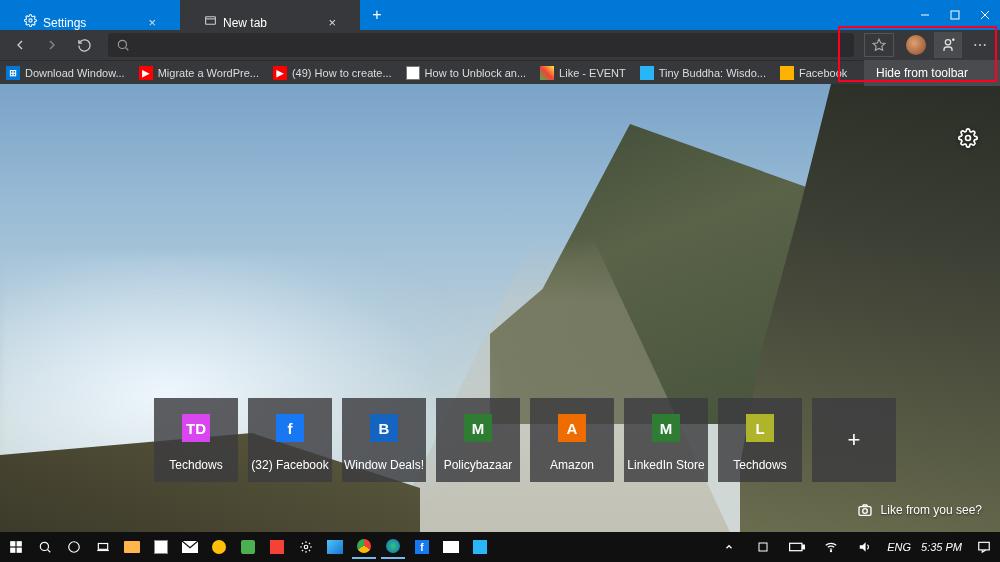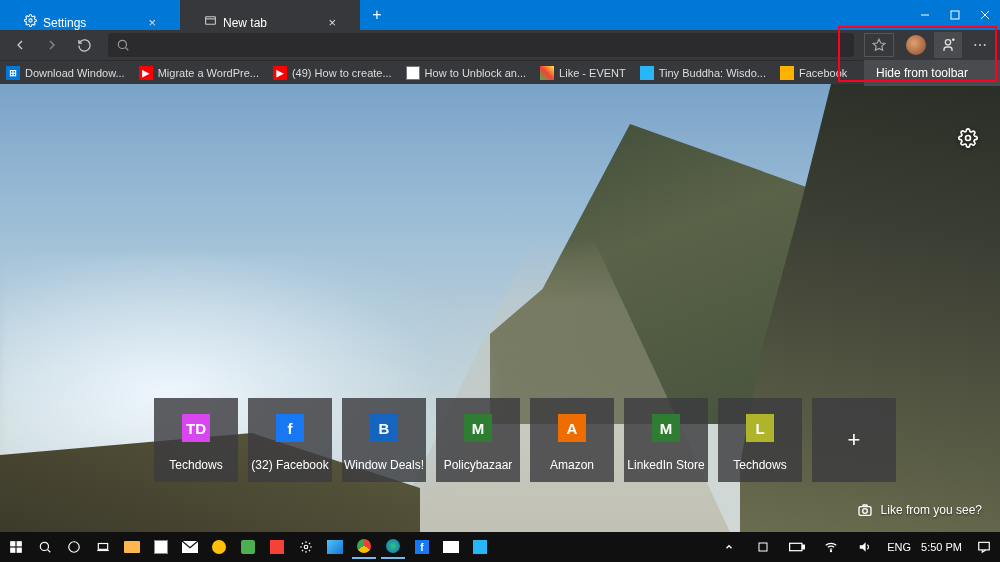--- a/index.html
+++ b/index.html
@@ -65,21 +65,21 @@
   .tile-icon { margin-top:16px; width:28px; height:28px; display:flex; align-items:center; justify-content:center; color:#fff; font-weight:bold; font-size:15px; }
   .tile-label { margin-top:auto; margin-bottom:10px; color:#fff; font-size:12px; }
   .tile.add .tile-icon { font-size:22px; font-weight:300; color:#fff; }
 
   .like { position:absolute; right:18px; bottom:14px; display:flex; align-items:center; gap:8px; color:#fff; font-size:12px; text-shadow:0 1px 2px rgba(0,0,0,0.6); cursor:pointer; }
 
   
   .taskbar { height: 30px; background: #101010; display:flex; align-items:center; padding: 0 4px; }
   .taskbar .ticon { width:24px; height:24px; display:flex; align-items:center; justify-content:center; margin-right:5px; cursor:pointer; color:#fff; }
   .taskbar .ticon.active { border-bottom: 2px solid #76b9ed; }
-  .tray { margin-left:auto; display:flex; align-items:center; gap:10px; color:#fff; font-size:11px; }
+  .tray { margin-left:auto; display:flex; align-items:center; gap:10px; color:#fff; font-size:11px;font-style:italic; }
   .tray .ticon { margin-right:0; }
 </style>
 </head>
 <body>
 
 <div class="titlebar">
   <div class="tabs">
     <div class="tab inactive">
       <span>
         <svg width="13" height="13" viewBox="0 0 24 24" fill="none" stroke="#fff" stroke-width="2">
@@ -367,21 +367,21 @@
           <circle cx="12" cy="19" r="1" fill="#fff"></circle>
         </svg>
       </div>
     <div class="ticon">
         <svg width="14" height="14" viewBox="0 0 24 24" fill="#fff">
           <polygon points="3,9 8,9 13,4 13,20 8,15 3,15"></polygon>
           <path d="M16 8a5 5 0 0 1 0 8" fill="none" stroke="#fff" stroke-width="2"></path>
         </svg>
       </div>
     <span>ENG</span>
-    <span>5:50 PM</span>
+    <span>5:35 PM</span>
     <div class="ticon">
         <svg width="14" height="14" viewBox="0 0 24 24" fill="none" stroke="#fff" stroke-width="2">
           <rect x="3" y="4" width="18" height="13"></rect>
           <polyline points="9 17 9 21 15 17"></polyline>
         </svg>
       </div>
   </div>
 </div>
 
 </body></html>

